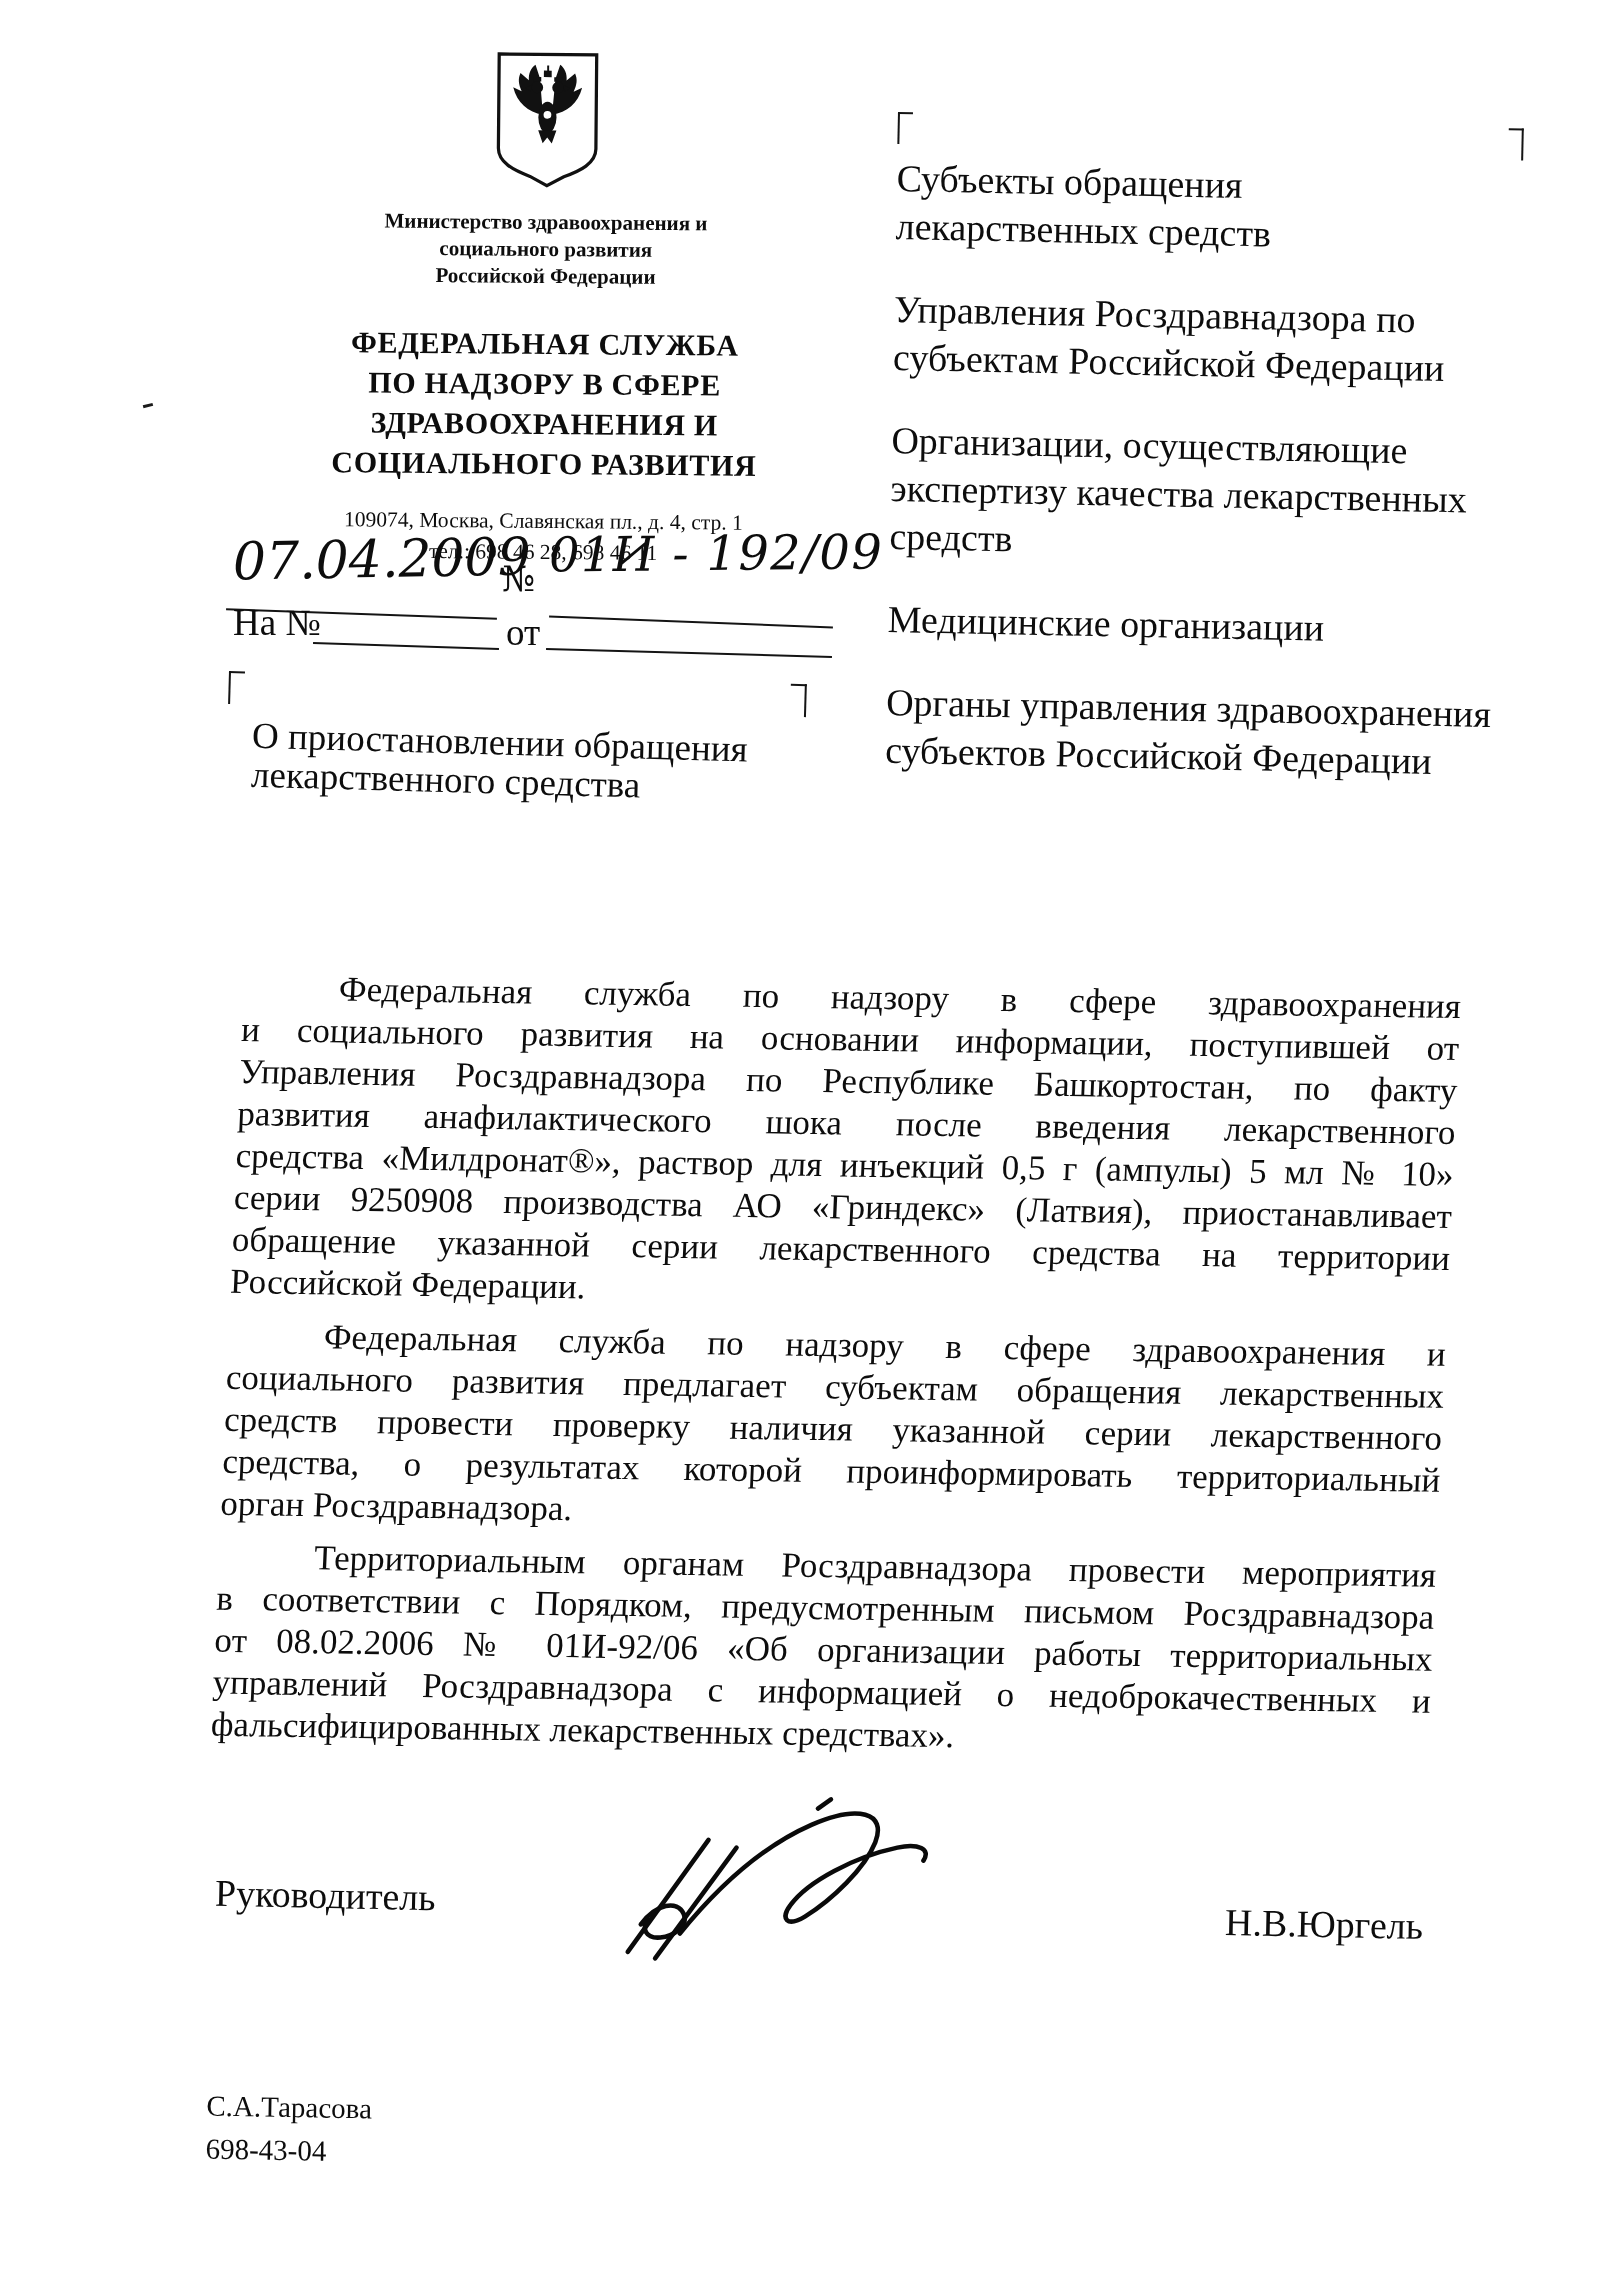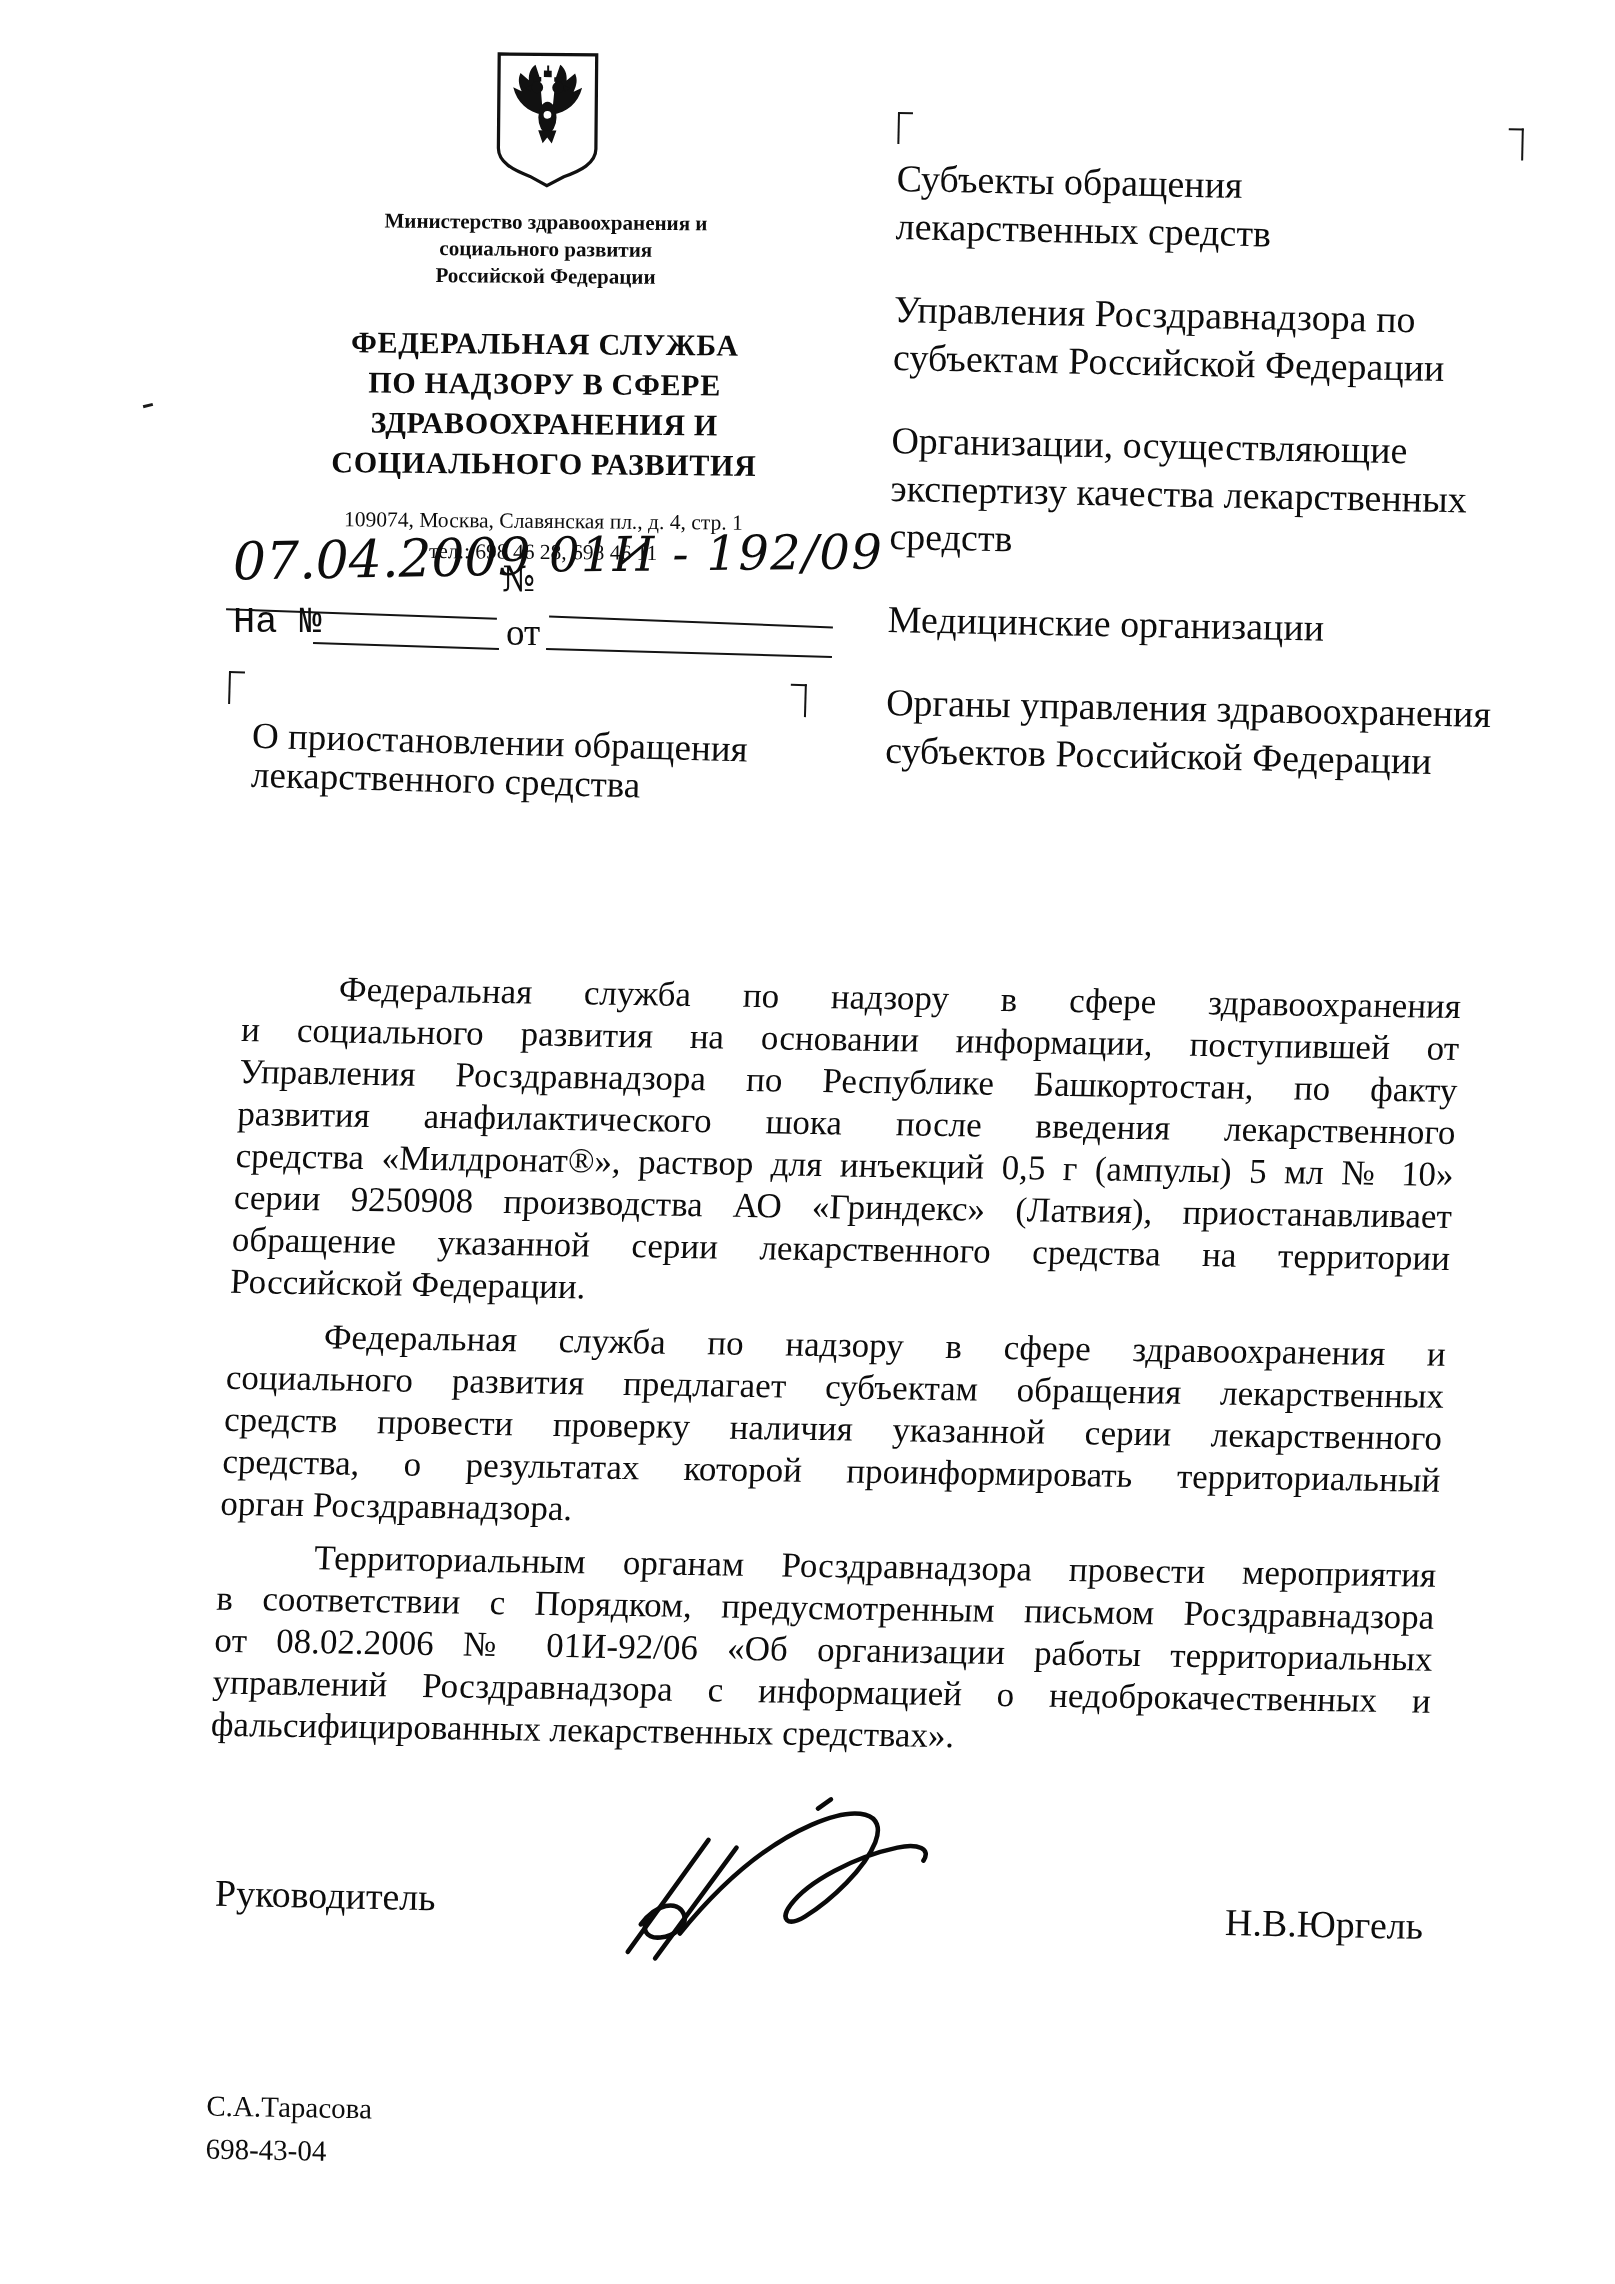--- a/index.html
+++ b/index.html
@@ -28,21 +28,21 @@
     font-style:italic;
     white-space:nowrap;
   }
   #hand-date{position:absolute;left:233px;top:529px;font-size:52px;transform:rotate(-1deg);}
   #no-sign{position:absolute;left:502px;top:559px;font-size:35px;font-family:"DejaVu Serif",serif;}
   #hand-number{position:absolute;left:549px;top:525px;font-size:48px;transform:rotate(-0.5deg);letter-spacing:1.3px;}
   .rule{position:absolute;height:0;border-top:2.6px solid #141414;}
   #rule-date{left:226px;top:613px;width:271px;transform:rotate(2deg);}
   #rule-number{left:549px;top:621px;width:284px;transform:rotate(2.2deg);}
   #reply-row{position:absolute;left:233px;top:601px;width:600px;height:59px;font-size:37px;}
-  #reply-label{position:absolute;left:0;top:0;font-family:Liberation Mono, monospace;}
+  #reply-label{position:absolute;left:0;top:0;}
   #reply-from-label{position:absolute;left:273px;top:10.4px;}
   #rule-reply-no{left:313px;top:645px;width:186px;transform:rotate(1.8deg);}
   #rule-reply-from{left:546px;top:652px;width:286px;transform:rotate(1.6deg);}
   
   .corner{position:absolute;width:14.3px;height:31px;}
   .corner.tl{border-left:2.6px solid #141414;border-top:2.6px solid #141414;}
   .corner.tr{border-right:2.6px solid #141414;border-top:2.6px solid #141414;}
   
   #subject{
     position:absolute;left:229px;top:671px;width:580px;height:143px;

